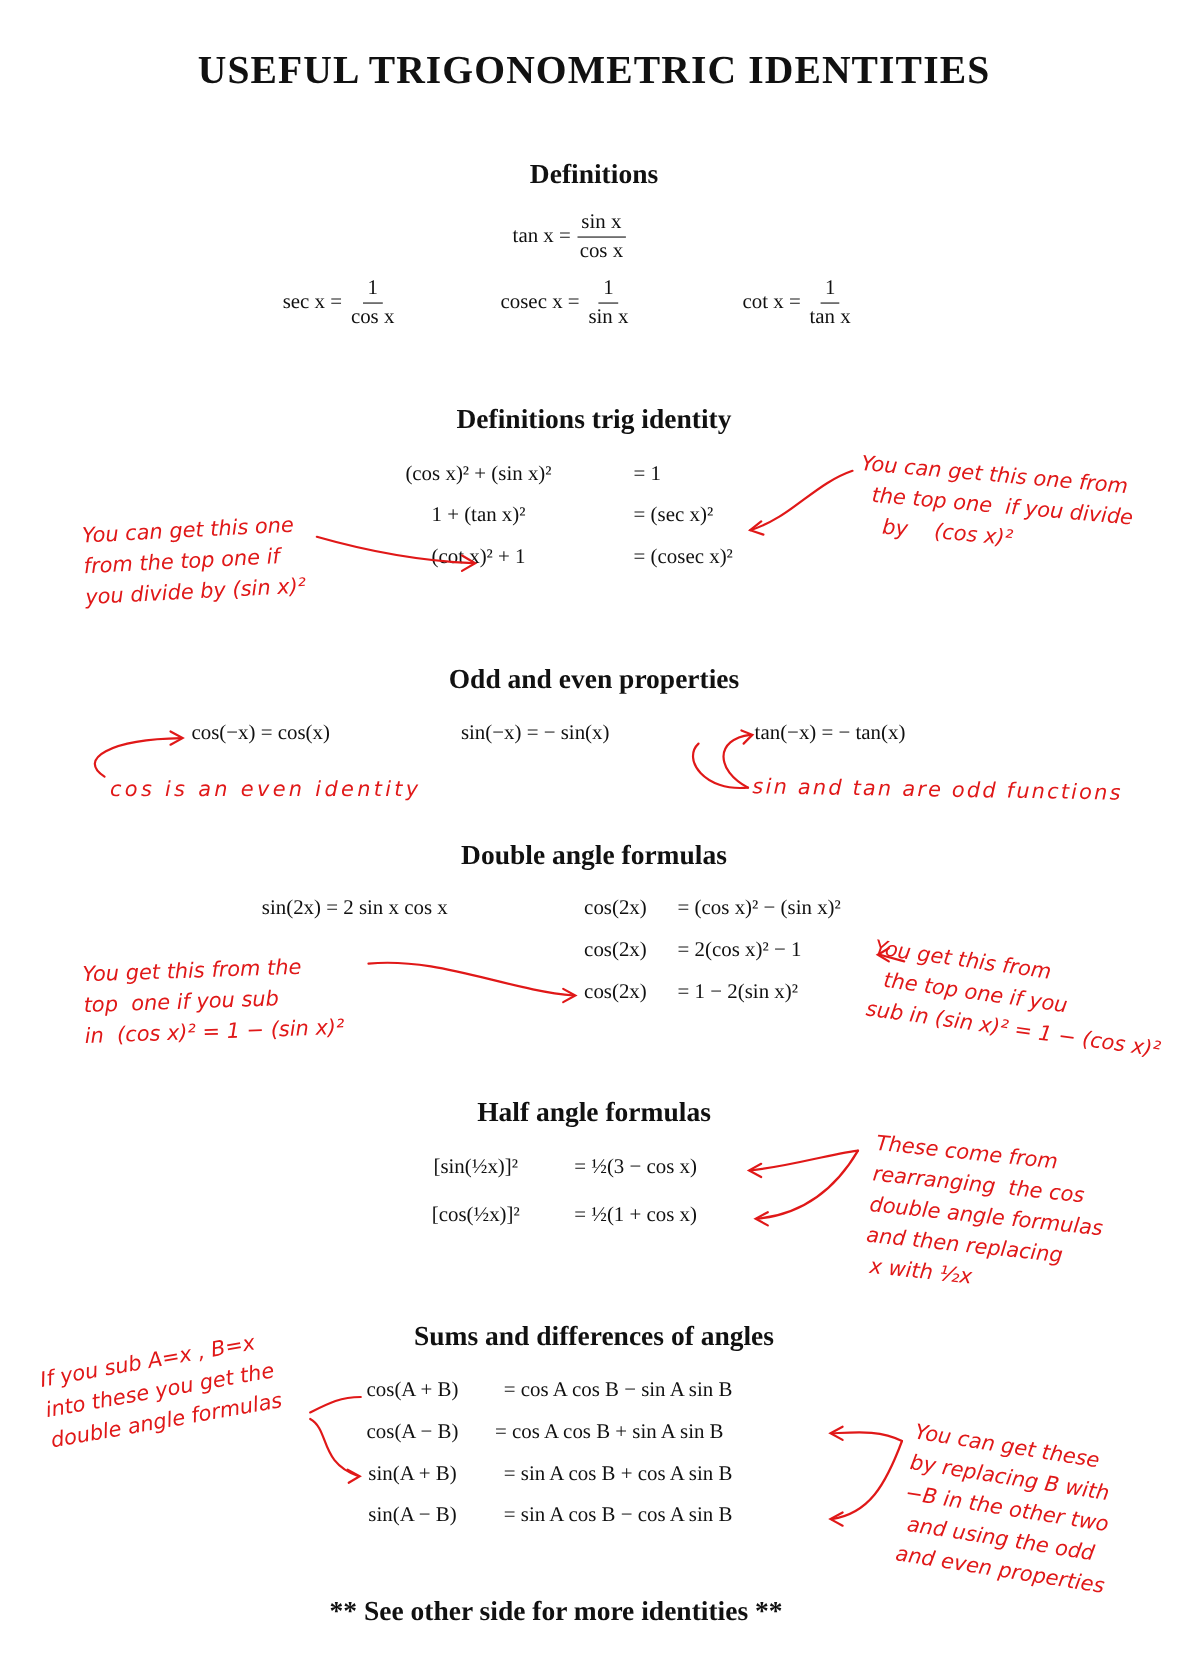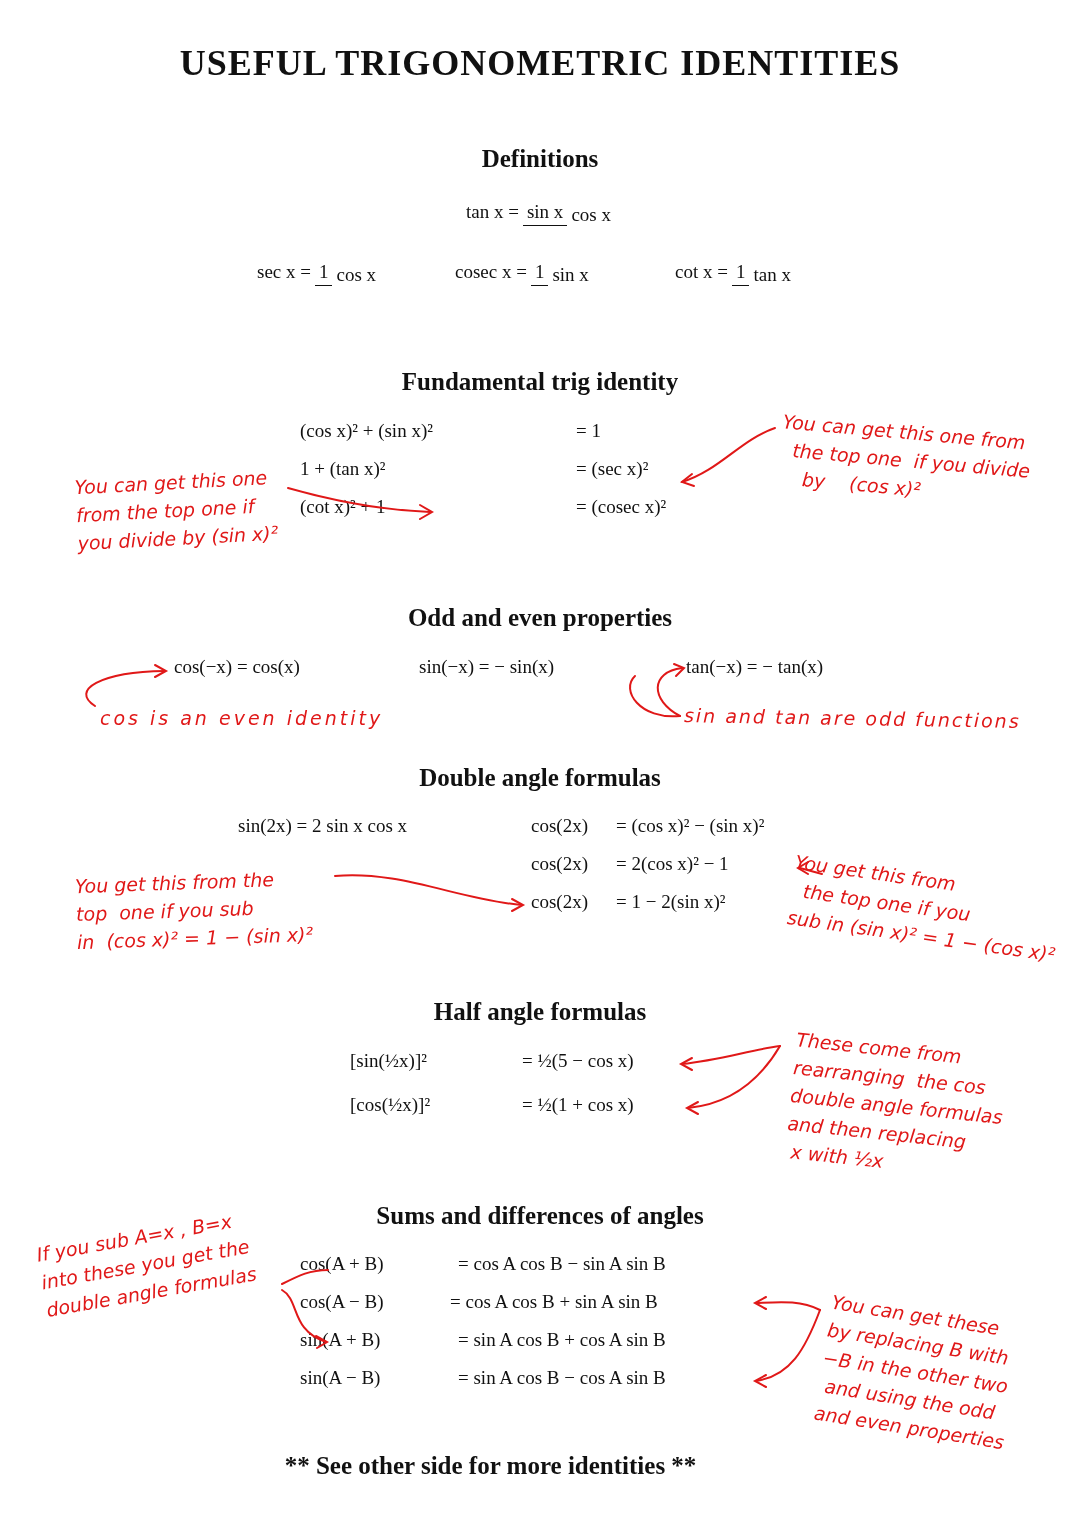--- a/index.html
+++ b/index.html
@@ -1,27 +1,27 @@
 <!DOCTYPE html>
 <html><head>
 <meta charset="utf-8">
 <style>
   html,body{margin:0;padding:0;background:#fff;}
   body{width:1080px;height:1527px;position:relative;overflow:hidden;font-family:"DejaVu Serif","Liberation Serif",serif;color:#111;}
   .abs{position:absolute;}
   .title{left:0;width:1080px;top:42px;text-align:center;font-family:"Liberation Serif",serif;font-weight:bold;font-size:36px;letter-spacing:1px;}
   .heading{left:0;width:1080px;text-align:center;font-family:"Liberation Serif",serif;font-weight:bold;font-size:25px;}
   .eq{font-family:"Liberation Serif",serif;font-size:19px;white-space:nowrap;}
-  .frac{display:inline-flex;flex-direction:row;align-items:flex-end;vertical-align:middle;margin:16px 4px;}
+  .frac{display:inline-flex;flex-direction:column;align-items:center;vertical-align:middle;margin:6px 4px;}
   .frac .num{padding:0 4px 2px;border-bottom:1.5px solid #111;}
   .frac .den{padding:2px 4px 0;}
   .note{font-family:"DejaVu Sans",sans-serif;color:#e01818;font-size:19px;line-height:28px;white-space:pre;font-style:italic;}
   svg.ann{position:absolute;left:0;top:0;}
-  .footer{left:0;width:981px;top:1452px;text-align:center;font-family:"Liberation Serif",serif;font-weight:bold;font-size:25px;}
-  .right{text-align:left;}
+  .footer{left:0;width:981px;top:1452px;text-align:center;font-family:"Liberation Serif",serif;font-weight:bold;font-size:25px;padding-left:15px;}
+  .right{text-align:center;}
 </style>
 </head>
 <body>
 
 <div class="abs title">USEFUL TRIGONOMETRIC IDENTITIES</div>
 
 <div class="abs heading" style="top:145px">Definitions</div>
 <div class="abs eq" style="left:466px;top:185px;">
   <span>tan x =</span><span class="frac">
       <span class="num">sin x</span>
@@ -40,21 +40,21 @@
       <span class="den">sin x</span>
     </span>
 </div>
 <div class="abs eq" style="left:675px;top:245px;">
   <span>cot x =</span><span class="frac">
       <span class="num">1</span>
       <span class="den">tan x</span>
     </span>
 </div>
 
-<div class="abs heading" style="top:368px">Fundamental trig identity</div>
+<div class="abs heading" style="top:368px">Definitions trig identity</div>
 <div class="abs eq right" style="left:300px;width:270px;top:420px">(cos x)² + (sin x)²</div>
 <div class="abs eq" style="left:576px;top:420px">= 1</div>
 <div class="abs eq right" style="left:300px;width:270px;top:458px">1 + (tan x)²</div>
 <div class="abs eq" style="left:576px;top:458px">= (sec x)²</div>
 <div class="abs eq right" style="left:300px;width:270px;top:496px">(cot x)² + 1</div>
 <div class="abs eq" style="left:576px;top:496px">= (cosec x)²</div>
 
 <div class="abs heading" style="top:604px">Odd and even properties</div>
 <div class="abs eq" style="left:174px;top:656px">cos(−x) = cos(x)</div>
 <div class="abs eq" style="left:419px;top:656px">sin(−x) = − sin(x)</div>
@@ -64,21 +64,21 @@
 <div class="abs eq" style="left:238px;top:815px">sin(2x) = 2 sin x cos x</div>
 <div class="abs eq" style="left:531px;top:815px">cos(2x)</div>
 <div class="abs eq" style="left:616px;top:815px">= (cos x)² − (sin x)²</div>
 <div class="abs eq" style="left:531px;top:853px">cos(2x)</div>
 <div class="abs eq" style="left:616px;top:853px">= 2(cos x)² − 1</div>
 <div class="abs eq" style="left:531px;top:891px">cos(2x)</div>
 <div class="abs eq" style="left:616px;top:891px">= 1 − 2(sin x)²</div>
 
 <div class="abs heading" style="top:998px">Half angle formulas</div>
 <div class="abs eq right" style="left:350px;width:165px;top:1050px">[sin(½x)]²</div>
-<div class="abs eq" style="left:522px;top:1050px">= ½(5 − cos x)</div>
+<div class="abs eq" style="left:522px;top:1050px">= ½(3 − cos x)</div>
 <div class="abs eq right" style="left:350px;width:165px;top:1094px">[cos(½x)]²</div>
 <div class="abs eq" style="left:522px;top:1094px">= ½(1 + cos x)</div>
 
 <div class="abs heading" style="top:1202px">Sums and differences of angles</div>
 <div class="abs eq right" style="left:300px;width:150px;top:1253px">cos(A + B)</div>
 <div class="abs eq" style="left:458px;top:1253px">= cos A cos B − sin A sin B</div>
 <div class="abs eq right" style="left:300px;width:150px;top:1291px">cos(A − B)</div>
 <div class="abs eq" style="left:450px;top:1291px">= cos A cos B + sin A sin B</div>
 <div class="abs eq right" style="left:300px;width:150px;top:1329px">sin(A + B)</div>
 <div class="abs eq" style="left:458px;top:1329px">= sin A cos B + cos A sin B</div>

